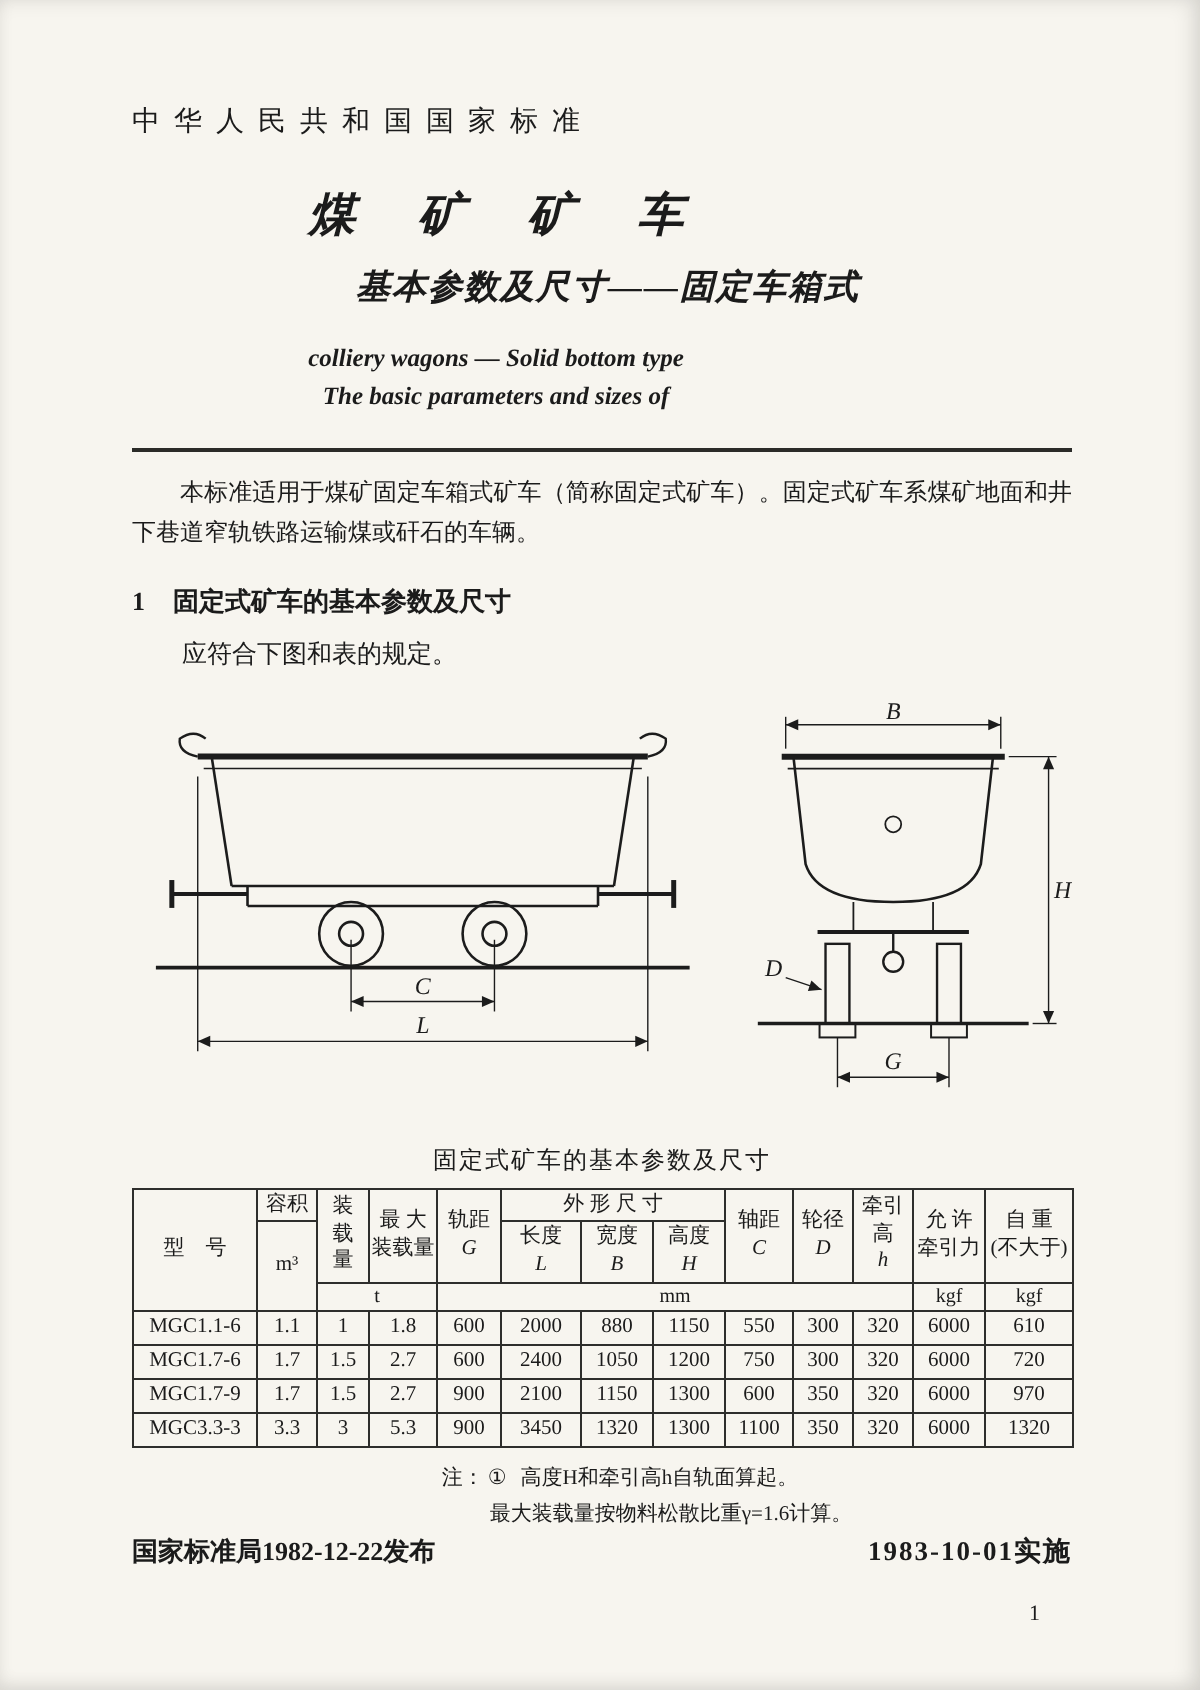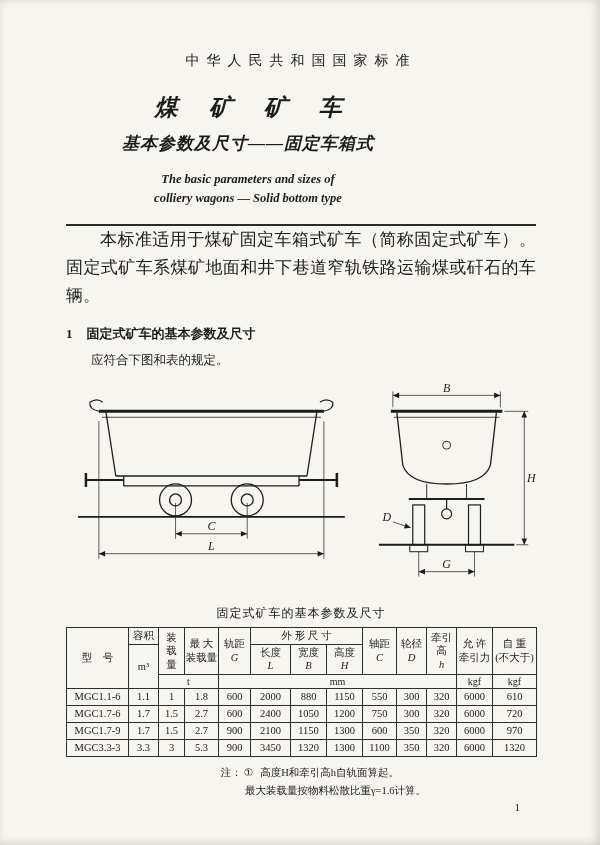--- a/index.html
+++ b/index.html
@@ -5,34 +5,34 @@
   * { margin:0; padding:0; box-sizing:border-box; }
   html,body { width:600px; }
   body { background:#b9b8b2; font-family:"Liberation Serif","DejaVu Serif",serif; }
   .page {
     width:600px; height:845px; position:relative; overflow:hidden;
     background:#f7f5ef; color:#1b1b1b;
     box-shadow: inset -4px 0 10px rgba(0,0,0,.10), inset 0 -3px 8px rgba(0,0,0,.06);
   }
   .content { padding:40px 64px 0 66px; }
 
-  .std-org { text-align:center; font-size:14px; letter-spacing:7px; margin-top:12px; }
+  .std-org { text-align:left; font-size:14px; letter-spacing:7px; margin-top:12px; }
 
   .title-block { position:relative; margin-top:22px; min-height:118px; }
   .titles { width:364px; text-align:center;font-style:italic; }
   .title-cn-main { font-size:23px; font-weight:bold; letter-spacing:13px; text-indent:13px; }
-  .title-cn-sub { font-size:17px; font-weight:bold; margin-top:9px; letter-spacing:1px; }
+  .title-cn-sub { font-size:17px; font-weight:bold; margin-top:9px; letter-spacing:1px;text-align:right; }
   .title-en { margin-top:15px; font-weight:bold; font-size:12.5px; line-height:1.55; }
   .udc-block { position:absolute; top:-4px; right:0; width:104px; font-weight:bold; font-size:12.5px; line-height:1.5; }
   .udc-l2 { padding-left:34px; }
   .gb-no { margin-top:13px; font-size:13px; letter-spacing:.5px; }
 
   .rule { border-top:2.5px solid #2b2b28; margin-top:14px; }
 
-  .intro { font-size:17px; line-height:1.65; text-indent:2em; text-align:justify; }
+  .intro { font-size:12px; line-height:1.65; margin-top:11px; text-indent:2em; text-align:justify; }
 
   .sec-head { margin-top:15px; font-size:13px; font-weight:bold; }
   .sec-no { margin-right:14px; }
   .sec-text { font-size:12.5px; margin-top:9px; text-indent:2em; }
 
   .figures { display:flex; justify-content:space-between; align-items:flex-start; margin-top:12px; height:214px; }
   .figures svg { display:block; }
   svg text { font-family:"Liberation Serif","DejaVu Serif",serif; }
 
   .tbl-caption { text-align:center; font-size:12px; margin:10px 0 5px; letter-spacing:1px; }
@@ -63,22 +63,22 @@
 <div class="page">
   <div class="content">
 
     <div class="std-org">中华人民共和国国家标准</div>
 
     <div class="title-block">
       <div class="titles">
         <div class="title-cn-main">煤 矿 矿 车</div>
         <div class="title-cn-sub">基本参数及尺寸——固定车箱式</div>
         <div class="title-en">
+          <div>colliery wagons — Solid bottom type</div>
           <div>The basic parameters and sizes of</div>
-          <div>colliery wagons — Solid bottom type</div>
         </div>
       </div>
     </div>
 
     <div class="rule"></div>
 
     <p class="intro">本标准适用于煤矿固定车箱式矿车（简称固定式矿车）。固定式矿车系煤矿地面和井下巷道窄轨铁路运输煤或矸石的车辆。</p>
 
     <div class="sec-head">
       <span class="sec-no">1</span><span class="sec-title">固定式矿车的基本参数及尺寸</span>
@@ -302,14 +302,18 @@
       </tbody>
     </table>
 
     <div class="notes">
       <div class="note-line"><span>注：</span><span class="note-no">①</span><span>高度H和牵引高h自轨面算起。</span></div>
       <div class="note-line indent2"><span>最大装载量按物料松散比重γ=1.6计算。</span></div>
     </div>
 
   </div>
 
+  <div class="footer">
+    <span class="footer-left">国家标准局1982-12-22发布</span>
+    <span class="footer-right">1983-10-01实施</span>
+  </div>
   <div class="page-num">1</div>
 </div>
 
 </body></html>

